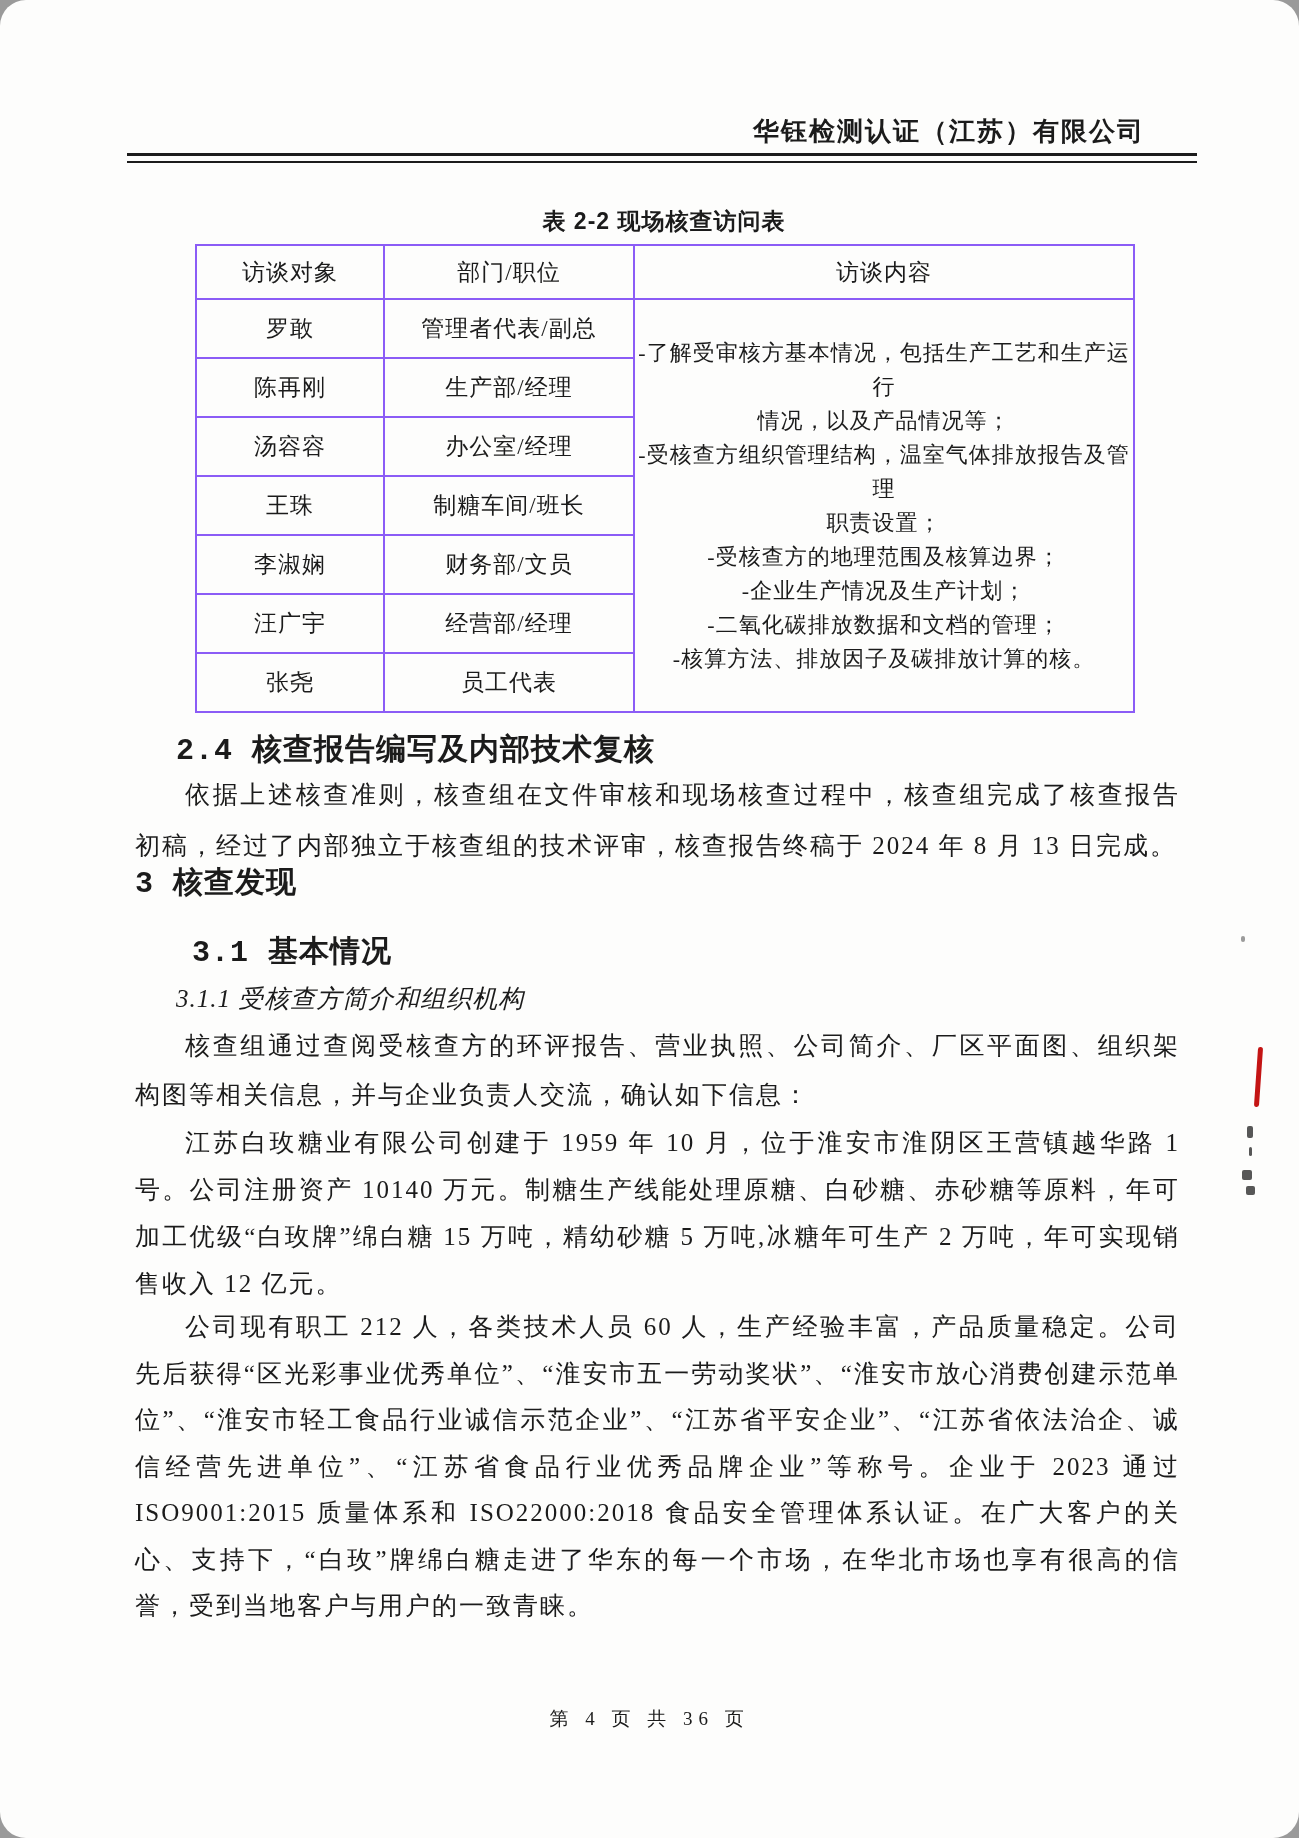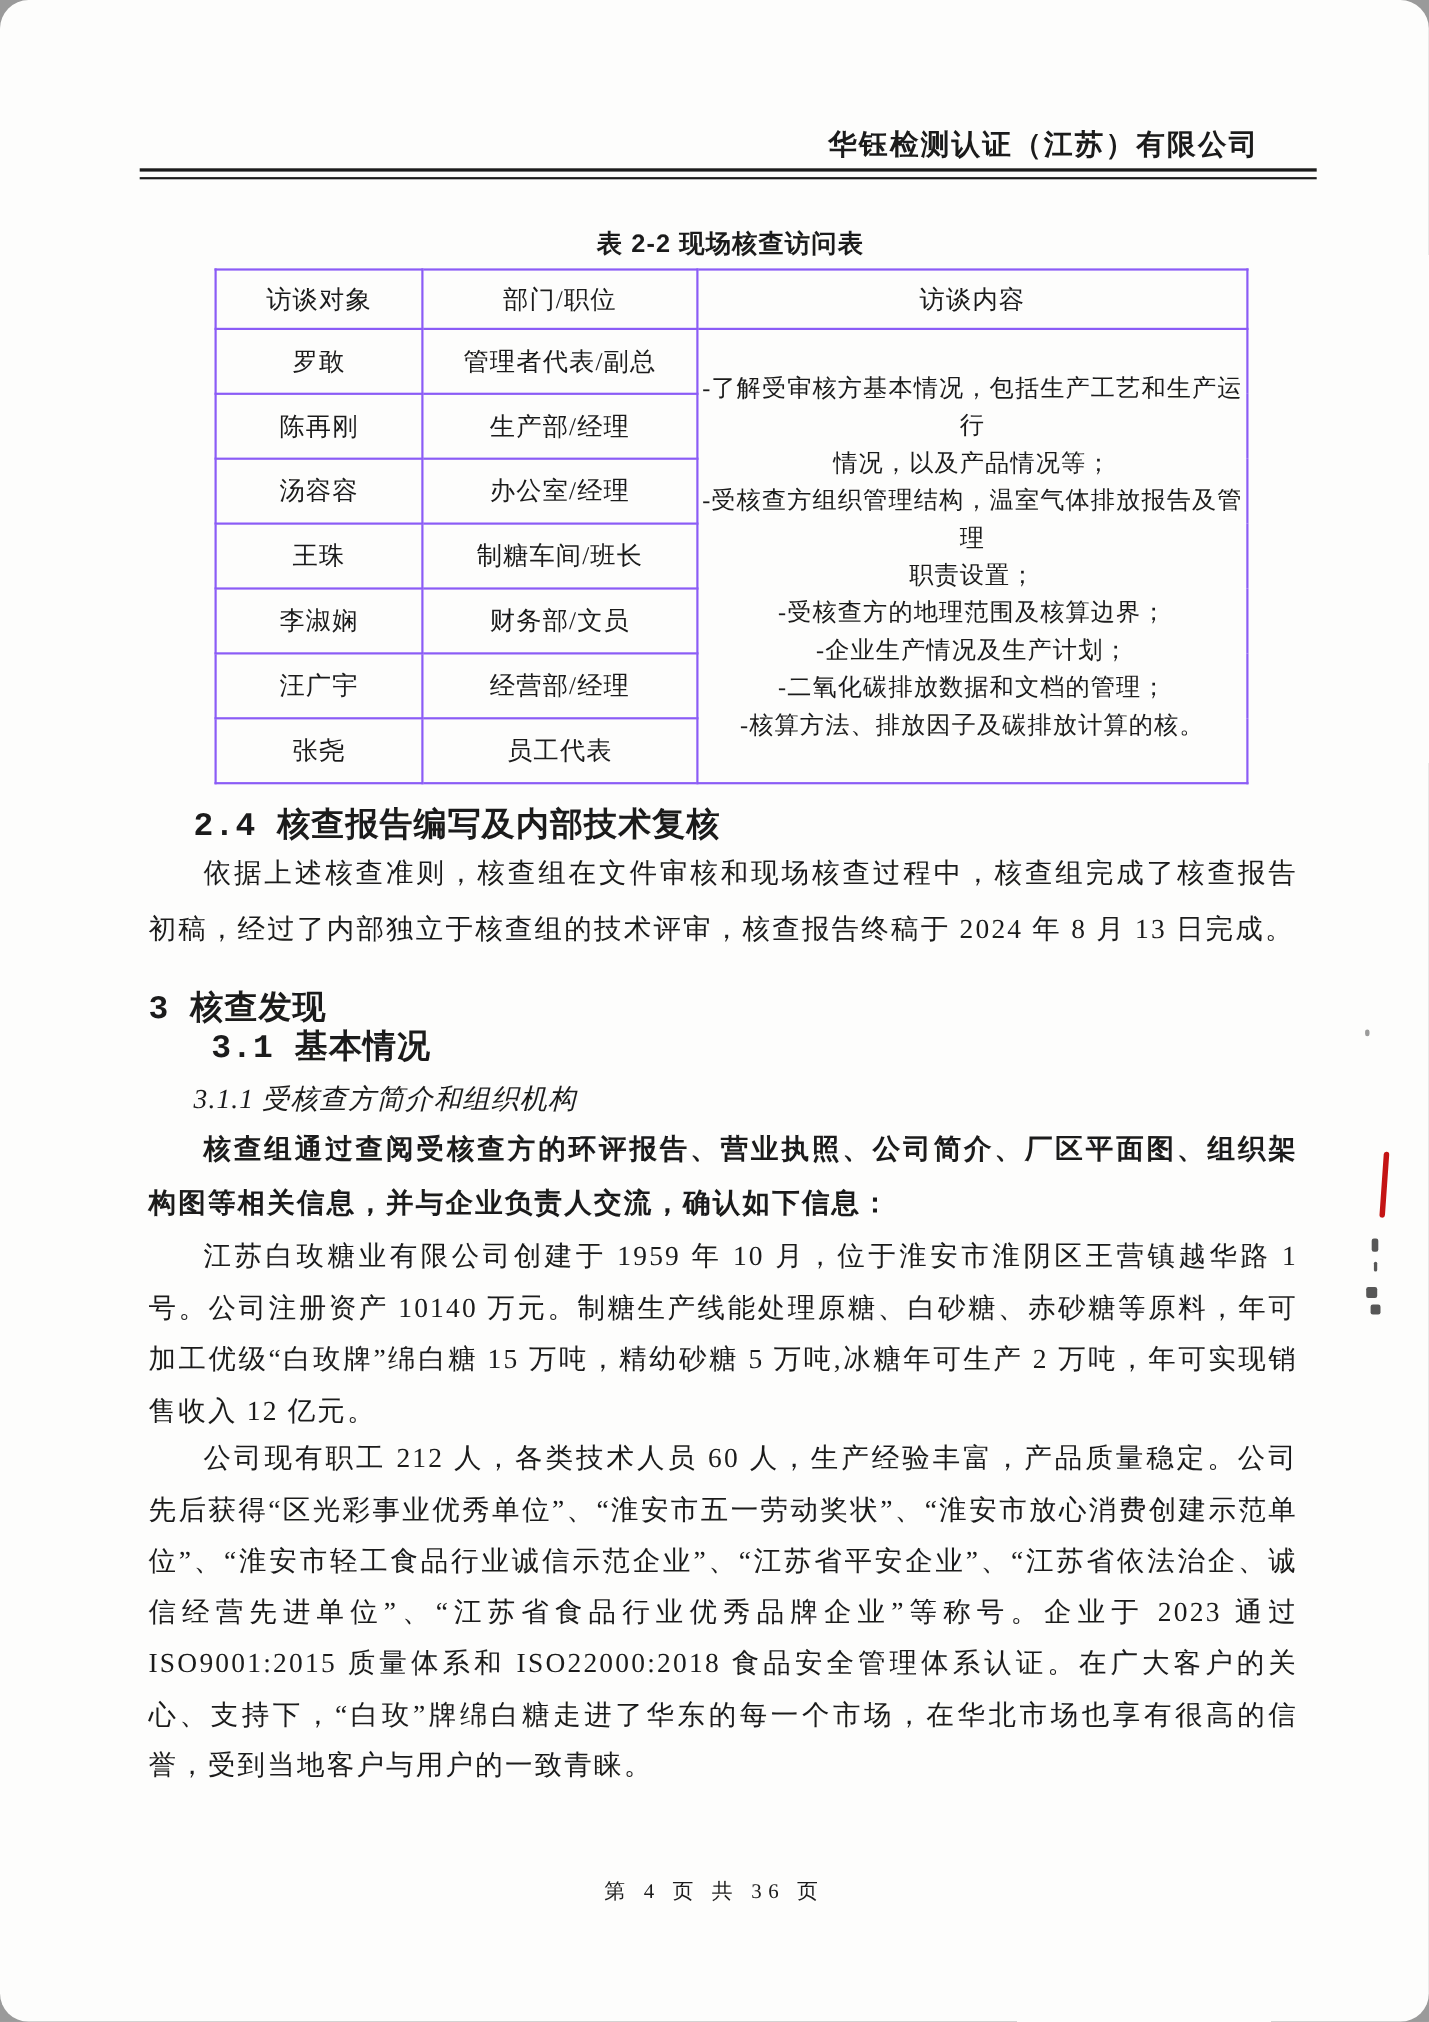--- a/index.html
+++ b/index.html
@@ -87,28 +87,28 @@
     position: absolute;
     left: 135px;
     width: 1045px;
     font-size: 25px;
     letter-spacing: 2px;
     text-align: justify;
     text-indent: 2em;
   }
   .h24  { top: 729px;  left: 176px; }
   .p24  { top: 769px;  line-height: 51px; }
-  .h3   { top: 895px;  left: 135px; }
+  .h3   { top: 862px;  left: 135px; }
   .h31  { top: 931px;  left: 192px; text-align: right; }
   .h311 {
     position: absolute;
     top: 982px; left: 176px;
     font-size: 25px; letter-spacing: 1px; white-space: nowrap; font-style: italic;
   }
-  .p1   { top: 1021px; line-height: 49px; font-weight: bold; }
+  .p1   { top: 1021px; line-height: 49px; }
   .p2   { top: 1119px; line-height: 47px; }
   .p3   { top: 1304px; line-height: 46.5px; }
 
   
   .page-footer {
     position: absolute;
     top: 1706px;
     left: 0;
     width: 100%;
     text-align: center;

